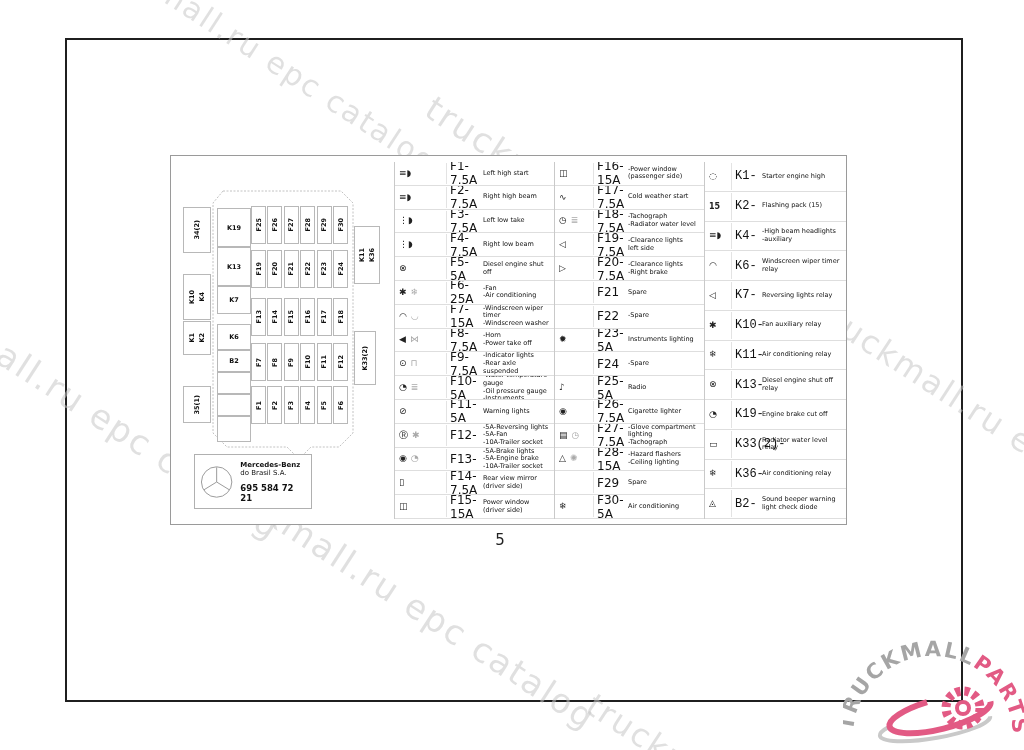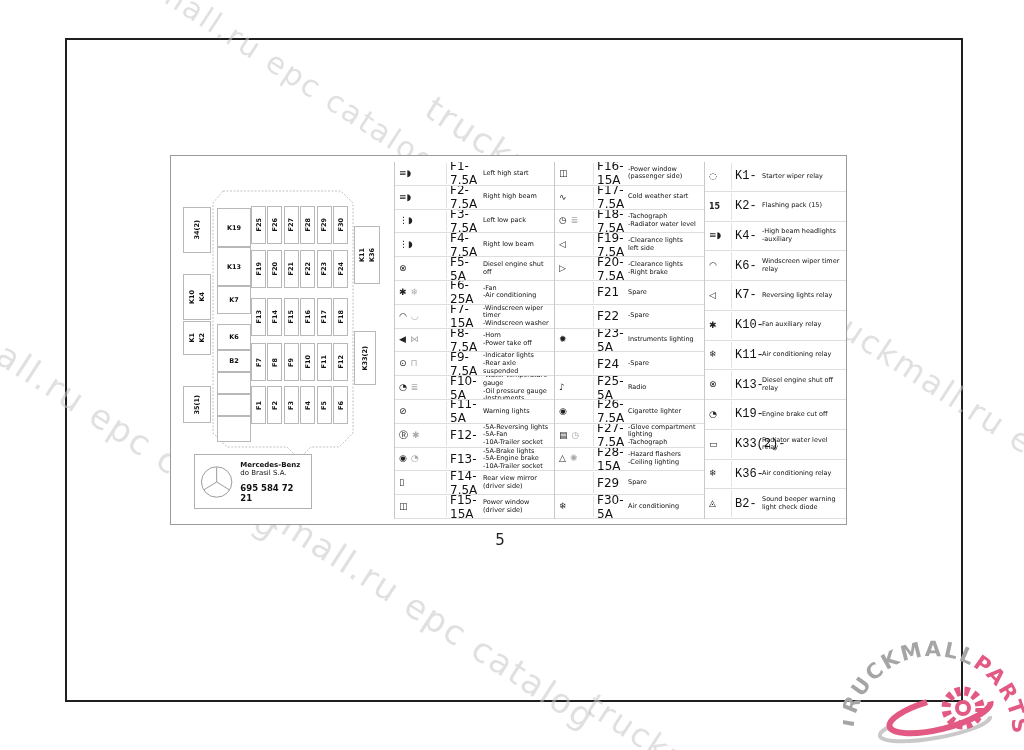--- a/index.html
+++ b/index.html
@@ -229,21 +229,21 @@
           <div class="rlines">
             <div>Right high beam</div>
           </div>
         </div>
         <div class="legend-row">
           <div class="ric">
             <span class="ric-i">⋮◗</span>
           </div>
           <div class="rid">F3-7.5A</div>
           <div class="rlines">
-            <div>Left low pack</div>
+            <div>Left low take</div>
           </div>
         </div>
         <div class="legend-row">
           <div class="ric">
             <span class="ric-i">⋮◗</span>
           </div>
           <div class="rid">F4-7.5A</div>
           <div class="rlines">
             <div>Right low beam</div>
           </div>
@@ -504,21 +504,21 @@
           </div>
         </div>
       </div>
       <div class="legend-col c2">
         <div class="legend-row">
           <div class="ric">
             <span class="ric-i">◌</span>
           </div>
           <div class="rid">K1-</div>
           <div class="rlines">
-            <div>Starter wiper relay</div>
+            <div>Starter engine high</div>
           </div>
         </div>
         <div class="legend-row">
           <div class="ric">
             <span class="ric-i txt">15</span>
           </div>
           <div class="rid">K2-</div>
           <div class="rlines">
             <div>Flashing pack (15)</div>
           </div>

